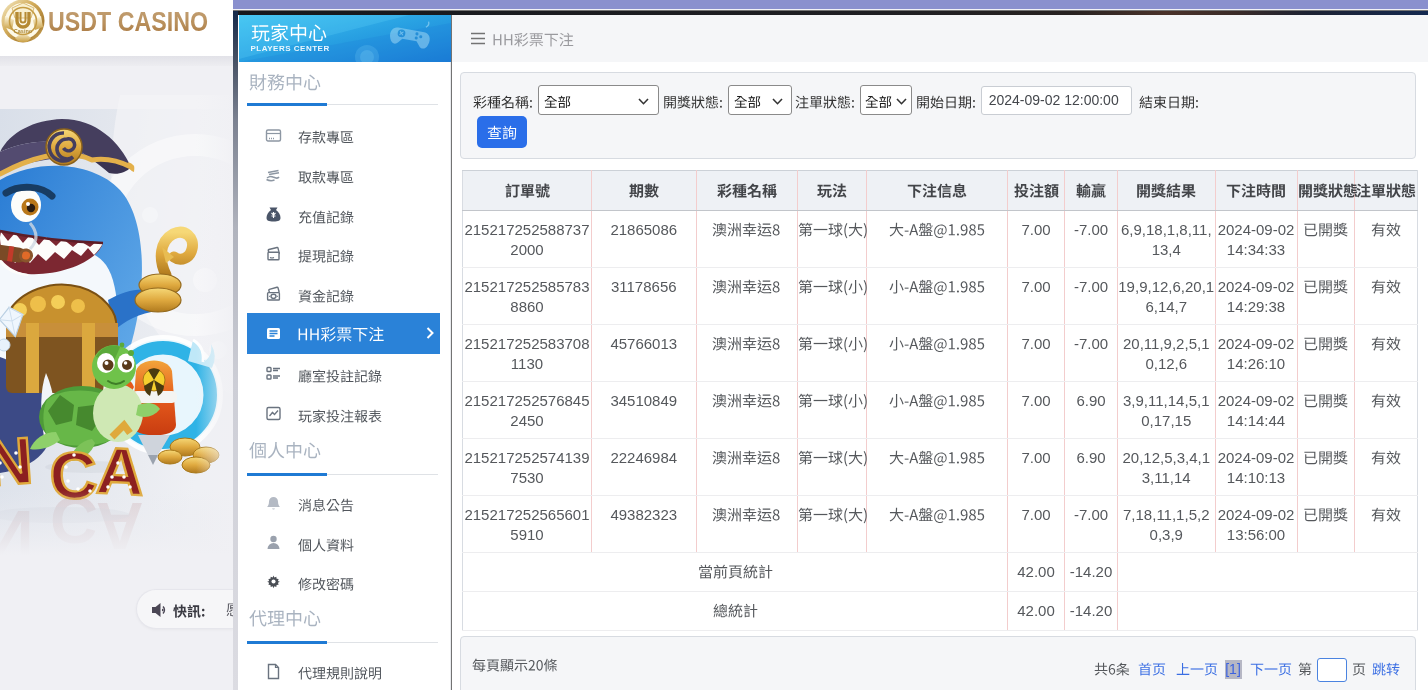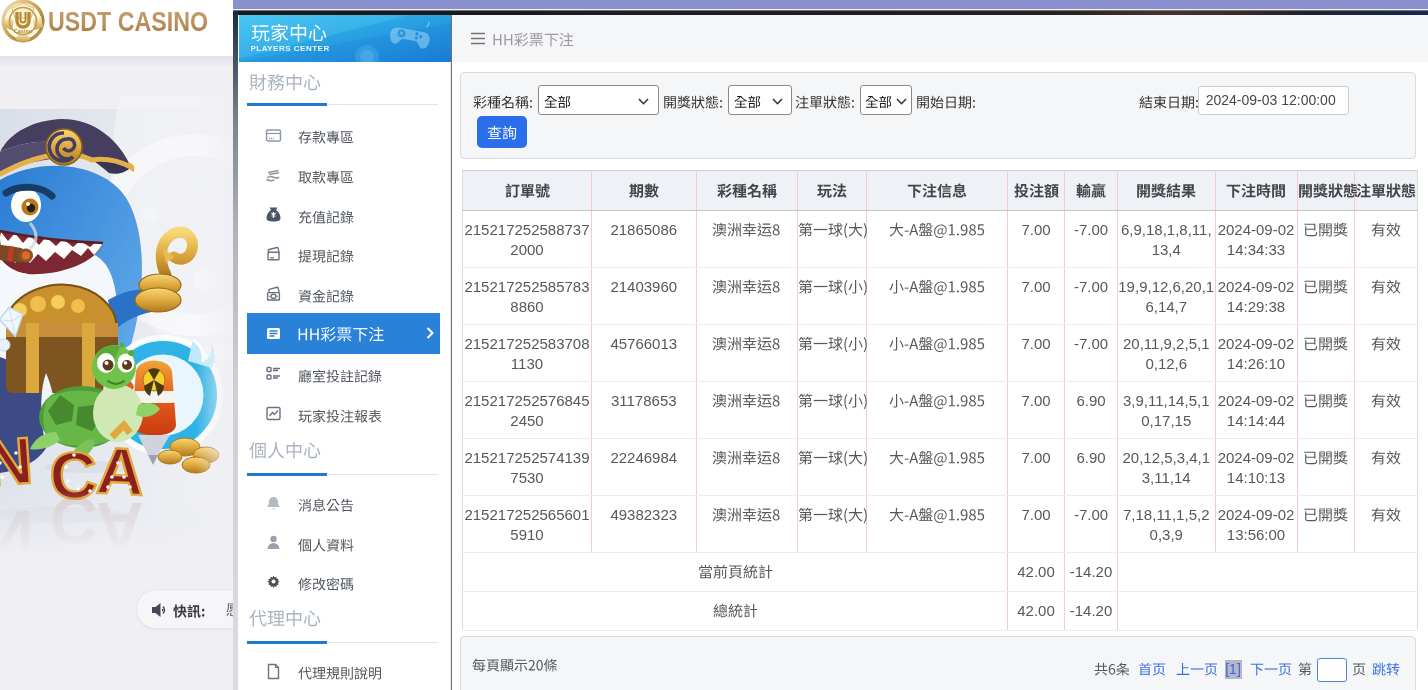--- a/index.html
+++ b/index.html
@@ -727,21 +727,21 @@
       <div style="position:absolute;left:4px;top:7px"><svg class="vt" width="27.0" height="14.9" viewBox="0 -890 2000 1100">
           <g fill="#1b1b1b">
             <use href="#g5168" x="0"></use>
             <use href="#g90e8" x="1000"></use>
           </g>
         </svg></div>
       <svg width="11" height="7" viewBox="0 0 11 7" style="position:absolute;right:4px;top:12px">
         <path d="M1 1 L5.5 5.7 L10 1" stroke="#333" stroke-width="1.6" fill="none"></path>
       </svg>
     </div>
-    <div class="din" style="left:964.7px">2024-09-03 12:00:00</div>
+    <div class="din" style="left:747.7px">2024-09-02 12:00:00</div>
     <div id="qbtn"><svg class="vt" width="30.0" height="16.5" viewBox="0 -890 2000 1100">
         <g fill="#ffffff">
           <use href="#g67e5" x="0"></use>
           <use href="#g8a62" x="1000"></use>
         </g>
       </svg></div>
     <table id="tbl">
       <colgroup>
         <col style="width:129.0px">
         <col style="width:104.5px">
@@ -887,21 +887,21 @@
             </svg></td>
           <td><svg class="vt" width="30.0" height="16.5" viewBox="0 -890 2000 1100">
               <g fill="#55585c">
                 <use href="#g6709" x="0"></use>
                 <use href="#g6548" x="1000"></use>
               </g>
             </svg></td>
         </tr>
         <tr class="dr">
           <td>215217252585783<br>8860</td>
-          <td>21403960</td>
+          <td>31178656</td>
           <td><svg class="vt" width="68.3" height="16.5" viewBox="0 -890 4555 1100">
               <g fill="#55585c">
                 <use href="#g6fb3" x="0"></use>
                 <use href="#g6d32" x="1000"></use>
                 <use href="#g5e78" x="2000"></use>
                 <use href="#g8fd0" x="3000"></use>
                 <use href="#g38" x="4000"></use>
               </g>
             </svg></td>
           <td><svg class="vt" width="70.1" height="16.5" viewBox="0 -890 4676 1100">
@@ -995,21 +995,21 @@
             </svg></td>
           <td><svg class="vt" width="30.0" height="16.5" viewBox="0 -890 2000 1100">
               <g fill="#55585c">
                 <use href="#g6709" x="0"></use>
                 <use href="#g6548" x="1000"></use>
               </g>
             </svg></td>
         </tr>
         <tr class="dr">
           <td>215217252576845<br>2450</td>
-          <td>31178653</td>
+          <td>34510849</td>
           <td><svg class="vt" width="68.3" height="16.5" viewBox="0 -890 4555 1100">
               <g fill="#55585c">
                 <use href="#g6fb3" x="0"></use>
                 <use href="#g6d32" x="1000"></use>
                 <use href="#g5e78" x="2000"></use>
                 <use href="#g8fd0" x="3000"></use>
                 <use href="#g38" x="4000"></use>
               </g>
             </svg></td>
           <td><svg class="vt" width="70.1" height="16.5" viewBox="0 -890 4676 1100">

